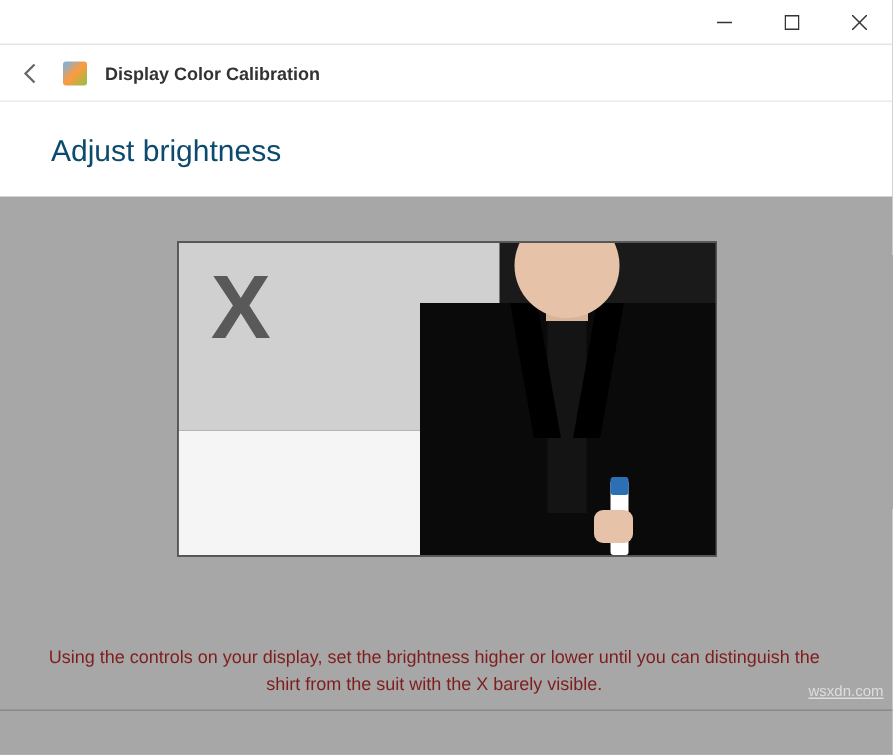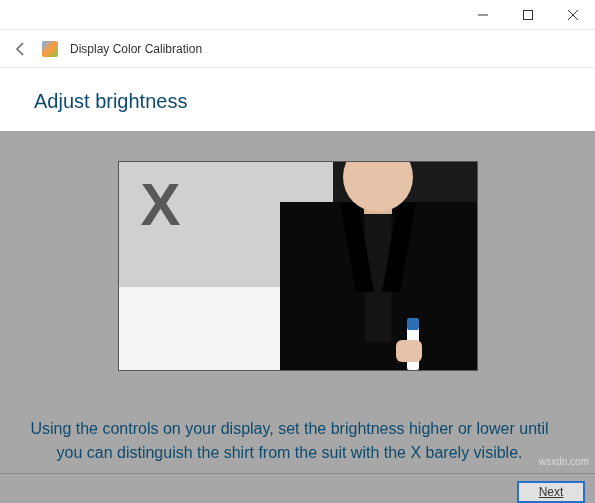--- a/index.html
+++ b/index.html
@@ -1,46 +1,46 @@
 <!DOCTYPE html>
 <html><head>
 <meta charset="utf-8">
 <style>
 * { box-sizing: border-box; margin: 0; padding: 0; }
 body { font-family: "Segoe UI", Tahoma, sans-serif; font-size: 12px; background: #fff; width: 595px; height: 503px; overflow: hidden; position: relative; }
 .titlebar { height: 30px; display: flex; align-items: center; justify-content: flex-end; border-bottom: 1px solid #e5e5e5; }
 .win-btn { width: 45px; height: 30px; display: flex; align-items: center; justify-content: center; color: #333; }
 .win-btn svg { width: 10px; height: 10px; }
-.header { height: 38px; display: flex; align-items: center; padding: 0 12px; gap: 12px; border-bottom: 1px solid #eaeaea; }
+.header { height: 38px; display: flex; align-items: center; padding: 0 12px; gap: 12px; border-bottom: 1px solid #eaeaea; font-weight: bold; }
 .back-arrow { width: 18px; height: 18px; display: flex; align-items: center; justify-content: center; color: #666; }
 .app-icon { width: 16px; height: 16px; background: linear-gradient(135deg,#6ab7f5,#ff9a3c,#8bc34a); border-radius: 2px; }
 .app-title { font-size: 12px; color: #333; }
 .page-heading { padding: 22px 34px 18px; color: #0c4a6e; font-size: 20px; font-weight: 400; }
 .content-area { background: #a7a7a7; position: relative; height: 378px; }
 .calib-img-wrap { display: flex; justify-content: center; padding-top: 30px; }
 .calib-img { width: 360px; height: 210px; background: #1a1a1a; border: 1px solid #555; position: relative; overflow: hidden; }
 .bg-top { position: absolute; left: 0; top: 0; width: 60%; height: 60%; background: #d0d0d0; }
 .bg-x { position: absolute; left: 22px; top: 8px; font-size: 60px; font-weight: 700; color: #595959; font-family: Arial, sans-serif; }
 .bg-bottom { position: absolute; left: 0; bottom: 0; width: 60%; height: 40%; background: #f5f5f5; }
 .figure { position: absolute; right: 0; top: 0; width: 55%; height: 100%; }
 .head { position: absolute; top: -20px; left: 50%; transform: translateX(-50%); width: 70px; height: 70px; border-radius: 50%; background: #e6c2a8; }
 .neck { position: absolute; top: 22px; left: 50%; transform: translateX(-50%); width: 28px; height: 30px; background: #d9b598; }
 .body { position: absolute; top: 40px; left: 0; right: 0; bottom: 0; background: #0a0a0a; }
 .shirt { position: absolute; top: 40px; left: 50%; transform: translateX(-50%); width: 26px; height: 140px; background: #141414; }
 .lapel-l { position: absolute; top: 40px; left: calc(50% - 30px); width: 18px; height: 90px; background: #000; transform: skewX(10deg); }
 .lapel-r { position: absolute; top: 40px; left: calc(50% + 12px); width: 18px; height: 90px; background: #000; transform: skewX(-10deg); }
 .hand { position: absolute; bottom: 8px; right: 55px; width: 26px; height: 22px; background: #e6c2a8; border-radius: 6px; }
 .pen { position: absolute; bottom: 0; right: 58px; width: 12px; height: 50px; background: #fff; border-radius: 2px; }
 .pen-tip { position: absolute; bottom: 40px; right: 58px; width: 12px; height: 12px; background: #2b6fb5; border-radius: 2px; }
-.instruction { position: absolute; bottom: 44px; left: 0; right: 16px; text-align: center; padding: 0 30px; color: #0c4a6e; font-size: 16px; line-height: 1.5; }
+.instruction { position: absolute; bottom: 44px; left: 0; right: 16px; text-align: center; padding: 0 30px; color: #7f1d1d; font-size: 12px; line-height: 1.5; }
 .footer { position: absolute; bottom: 0; left: 0; right: 0; height: 36px; display: flex; justify-content: flex-end; align-items: center; padding: 0 10px; gap: 6px; background: #a7a7a7; border-top: 1px solid #8a8a8a; }
 .btn { min-width: 68px; height: 22px; background: #e1e1e1; border: 1px solid #adadad; font-size: 12px; color: #333; display: inline-flex; align-items: center; justify-content: center; cursor: pointer; }
 .btn.default { border: 2px solid #2a6fc9; }
 .btn .u { text-decoration: underline; }
-.watermark { position: absolute; bottom: 42px; right: 6px; font-size: 10px; color: #ddd; }
+.watermark { position: absolute; bottom: 42px; right: 6px; font-size: 10px; color: #ddd; text-decoration: underline; }
 </style>
 </head>
 <body>
 
 <div class="titlebar">
   <div class="win-btn">
     <svg viewBox="0 0 10 10">
         <line x1="0" y1="5" x2="10" y2="5" stroke="#333" stroke-width="1"></line>
       </svg>
   </div>
@@ -84,18 +84,15 @@
         <div class="head"></div>
         <div class="pen"></div>
         <div class="pen-tip"></div>
         <div class="hand"></div>
       </div>
     </div>
   </div>
   <div class="instruction">Using the controls on your display, set the brightness higher or lower until you can distinguish the shirt from the suit with the X barely visible.</div>
 
   <div class="footer">
-    <button class="btn default">
-        <span class="u">Next</span>
-      </button>
   </div>
   <div class="watermark">wsxdn.com</div>
 </div>
 
 </body></html>

